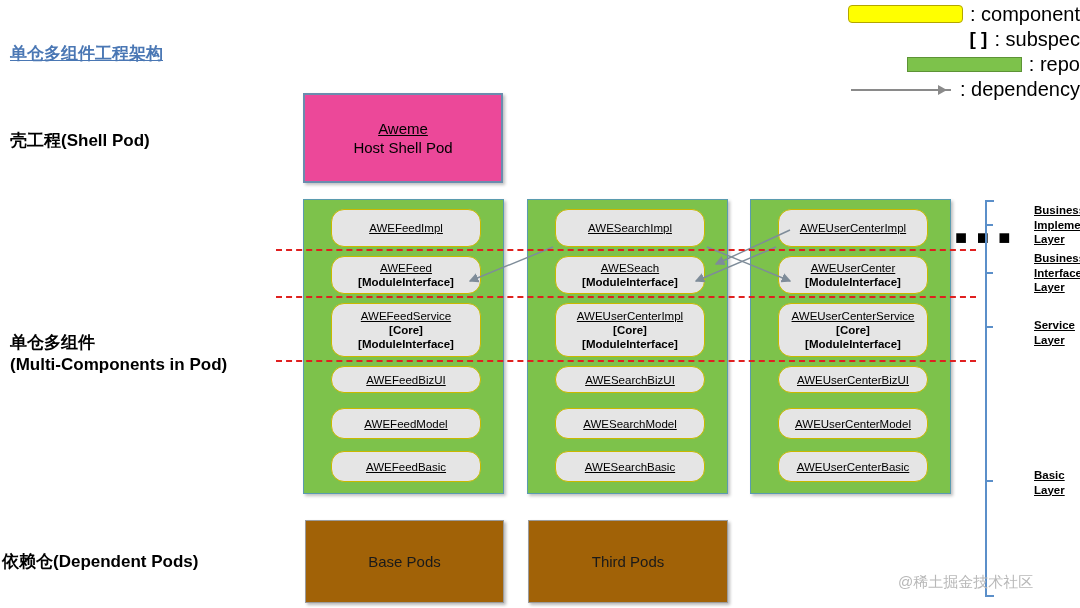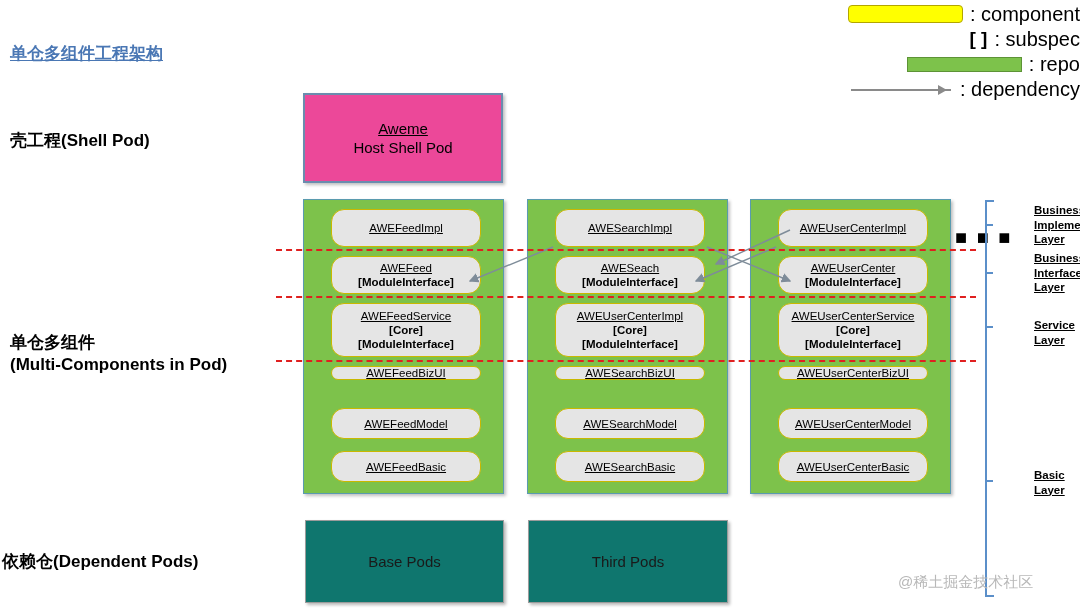--- a/index.html
+++ b/index.html
@@ -100,21 +100,21 @@
   .comp .cname {
     font-size: 11.5px; color: #000; text-decoration: underline;
     white-space: nowrap;
   }
   .comp .csub {
     font-size: 11.5px; color: #000; font-weight: bold; white-space: nowrap;
   }
   .comp.r0 { top: 9px;   height: 38px; }
   .comp.r1 { top: 56px;  height: 38px; }
   .comp.r2 { top: 103px; height: 54px; }
-  .comp.r3 { top: 166px; height: 14px; }
+  .comp.r3 { top: 166px; height: 27px; }
   .comp.r4 { top: 208px; height: 31px; }
   .comp.r5 { top: 251px; height: 31px; }
 
   
   .red-dash {
     position: absolute; left: 276px; width: 700px;
     border-top: 2px dashed #e02020; height: 0;
   }
 
   
@@ -141,21 +141,21 @@
     position: absolute; left: 988px; font-size: 11.5px;
     font-weight: bold; color: #000; line-height: 14.5px; margin-left: 46px;
   }
   .layer-label span {
     display: block; text-decoration: underline; white-space: nowrap;
   }
 
   
   .dep-pod {
     position: absolute; top: 520px; height: 83px;
-    background: #0f766e; border: 1.5px solid #9b9b9b;
+    background: #a16207; border: 1.5px solid #9b9b9b;
     display: flex; align-items: center; justify-content: center;
     box-shadow: 2px 2px 3px rgba(0,0,0,0.28);
   }
   .dep-pod span { font-size: 15px; color: #1a1a1a; }
   .dep-pod.p0 { left: 305px; width: 199px; }
   .dep-pod.p1 { left: 528px; width: 200px; }
 
   
   .watermark {
     position: absolute; left: 898px; top: 573px;

